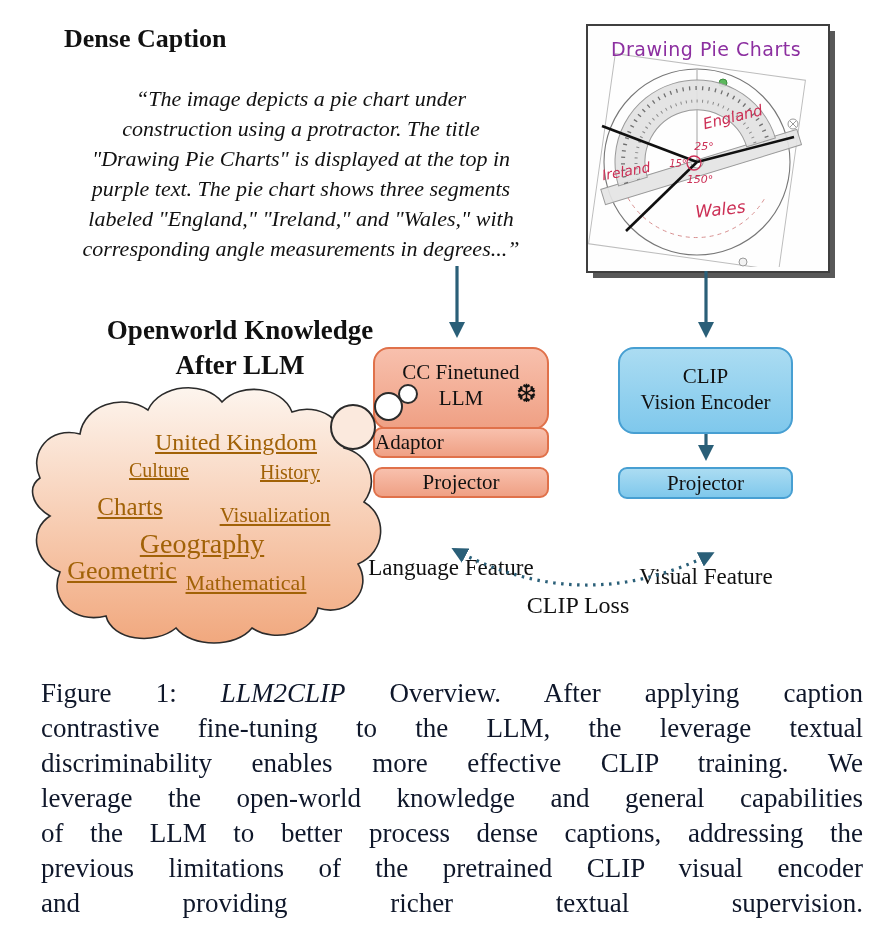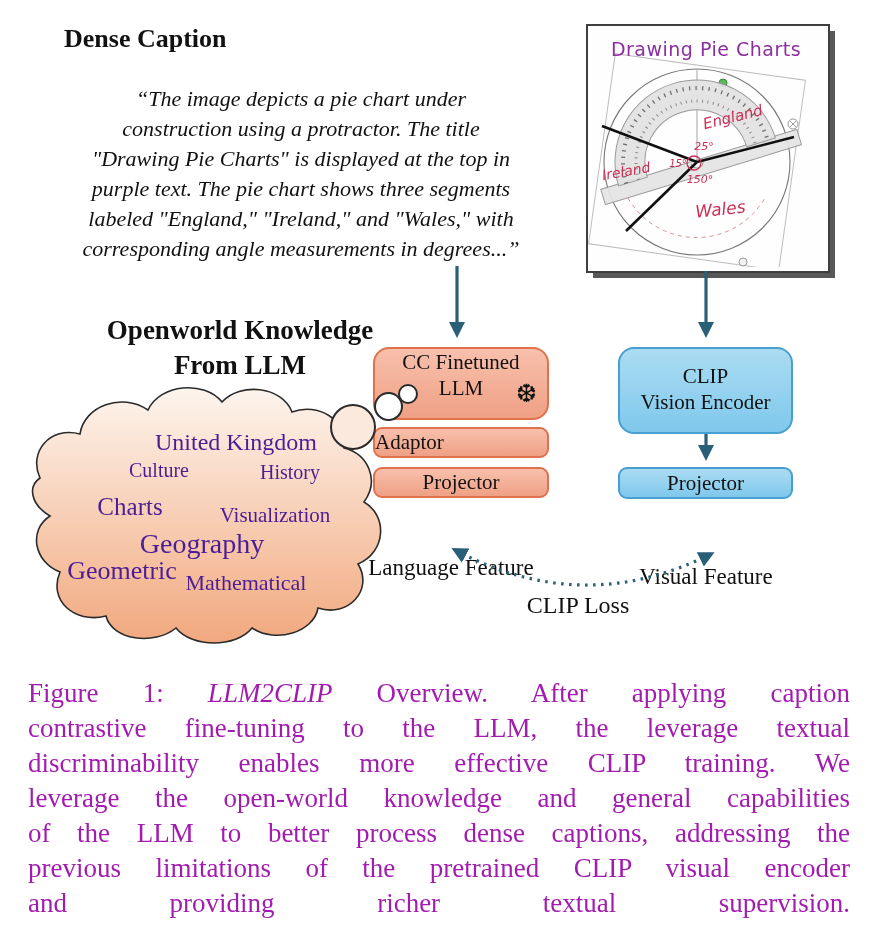--- a/index.html
+++ b/index.html
@@ -16,50 +16,50 @@
 
   
   .img-frame{left:586px;top:24px;width:240px;height:245px;background:#fefefe;
              border:2px solid #3f3f3f;box-shadow:6px 6px 0 -1px #585858;}
 
   
   .ow1{left:75px;top:315px;width:330px;font-size:27px;font-weight:bold;}
   .ow2{left:75px;top:350px;width:330px;font-size:27px;font-weight:bold;}
 
   
-  .cloud-word{white-space:nowrap;color:#4c1d95;}
+  .cloud-word{white-space:nowrap;color:#a16207;text-decoration:underline;}
 
   
   .bubble{border:2px solid #2b2b2b;border-radius:50%;z-index:6;}
   .bubble-large{left:330px;top:404px;width:42px;height:42px;background:#fbe9dd;}
   .bubble-medium{left:374px;top:392px;width:25px;height:25px;background:#fff;}
   .bubble-small{left:398px;top:384px;width:16px;height:16px;background:#fff;}
 
   
   .obox{background:linear-gradient(#f8c0ad,#efa084);border:2.5px solid #e0714a;z-index:2;}
   .bbox{background:linear-gradient(#abdcf2,#7fc8ec);border:2.5px solid #479fd2;z-index:2;}
   .box-llm{left:373px;top:347px;width:172px;height:69px;border-radius:16px;
-           font-size:21px;line-height:26px;text-align:center;}
+           font-size:21px;line-height:26px;padding-top:10px;text-align:center;}
   .box-adaptor{left:373px;top:427px;width:172px;height:27px;border-radius:9px;
            font-size:21px;line-height:27px;}
   .box-proj-l{left:373px;top:467px;width:172px;height:27px;border-radius:9px;
            font-size:21px;line-height:27px;text-align:center;}
   .box-clip{left:618px;top:347px;width:171px;height:69px;border-radius:16px;
            font-size:21px;line-height:26px;padding-top:14px;text-align:center;}
   .box-proj-v{left:618px;top:467px;width:171px;height:28px;border-radius:9px;
            font-size:21px;line-height:28px;text-align:center;}
   .snowflake{position:absolute;right:10px;top:32px;font-size:25px;color:#111;
              font-family:"DejaVu Sans",sans-serif;}
   .feat-label{font-size:23px;margin-top:47px;}
   .lang-feat{left:351px;top:508px;width:200px;}
   .vis-feat{left:616px;top:517px;width:180px;}
   .loss-label{left:505px;top:592px;width:146px;font-size:24px;}
 
   
-  .fig-caption{left:28px;top:676px;width:822px;font-size:27px;line-height:35px;color:#a21caf;}
+  .fig-caption{left:41px;top:676px;width:822px;font-size:27px;line-height:35px;color:#0f172a;}
   .cap-line{text-align:justify;text-align-last:justify;white-space:nowrap;}
   .cap-line-last{text-align:left;}
 
   svg{display:block;}
   .svg-layer{position:absolute;left:0;top:0;z-index:1;pointer-events:none;}
 </style>
 </head>
 <body>
 
 <div class="canvas">
@@ -114,21 +114,21 @@
         <text x="116" y="124" font-size="11" text-anchor="middle">25°</text>
         <text x="90" y="141" font-size="10" text-anchor="middle">15°</text>
         <text x="112" y="157" font-size="11" text-anchor="middle">150°</text>
       </g>
 
       <text x="118" y="30" font-size="19" text-anchor="middle" fill="#8c2fa0" font-family="DejaVu Sans, sans-serif" letter-spacing="0.5">Drawing Pie Charts</text>
     </svg>
   </div>
 
   <div class="abs ow1 center">Openworld Knowledge</div>
-  <div class="abs ow2 center">From LLM</div>
+  <div class="abs ow2 center">After LLM</div>
 
   <svg class="abs" style="left:26px;top:380px;" width="358" height="266" viewBox="0 0 358 266">
     <defs>
       <linearGradient id="cloudGrad" x1="0" y1="0" x2="0" y2="1">
         <stop offset="0" stop-color="#fdf5ee"></stop>
         <stop offset="0.55" stop-color="#f7cbb0"></stop>
         <stop offset="1" stop-color="#f1a87e"></stop>
       </linearGradient>
     </defs>
     <path d="M 14 98

